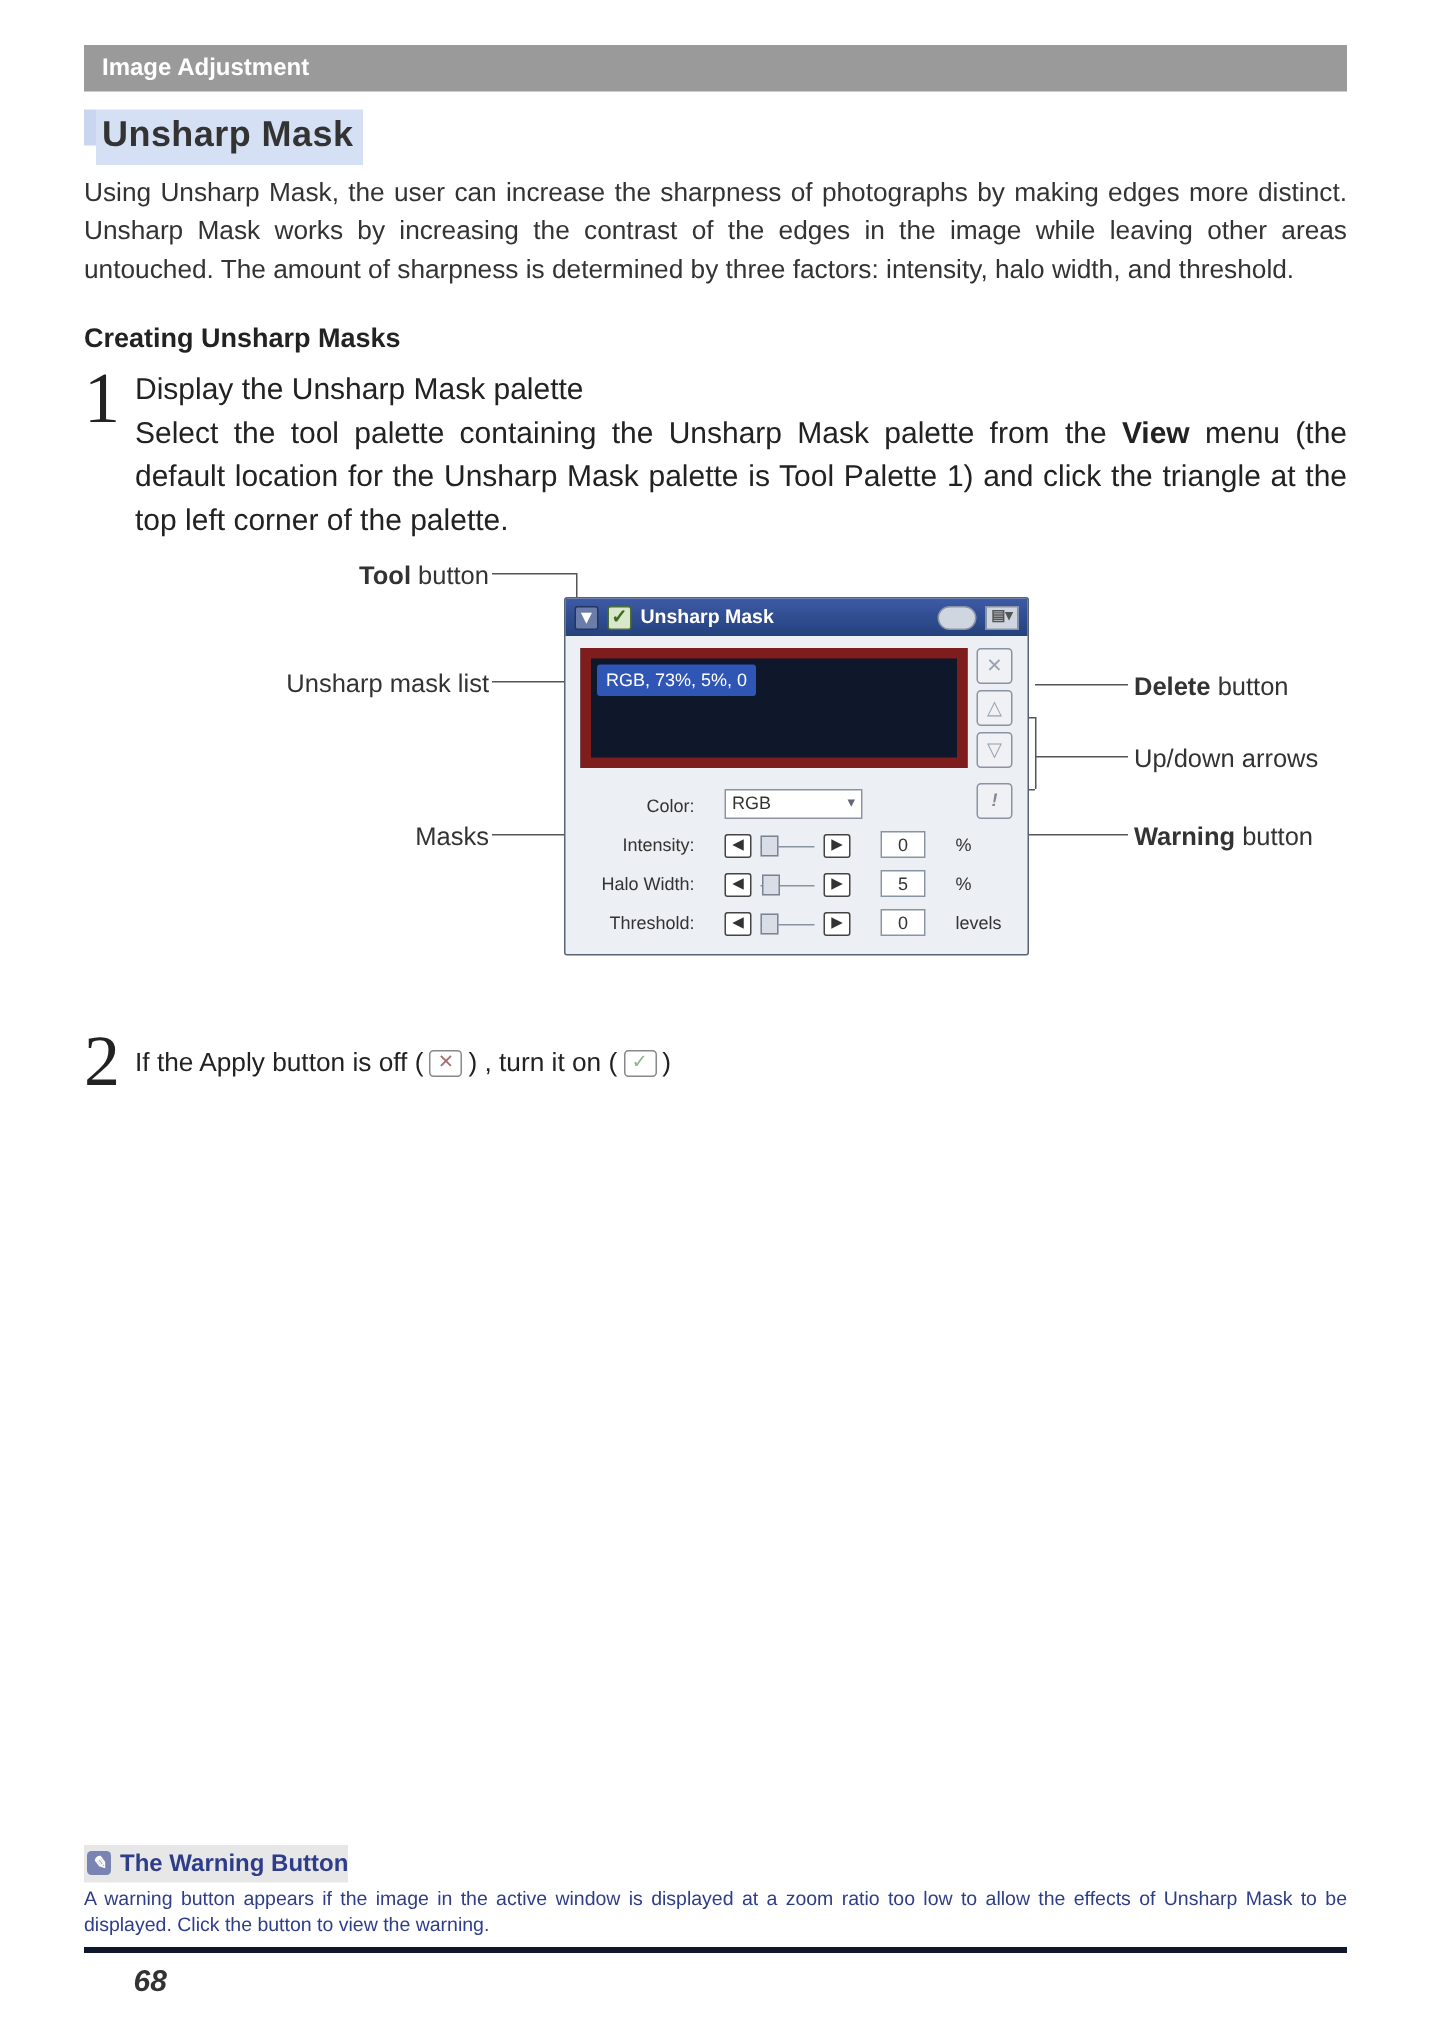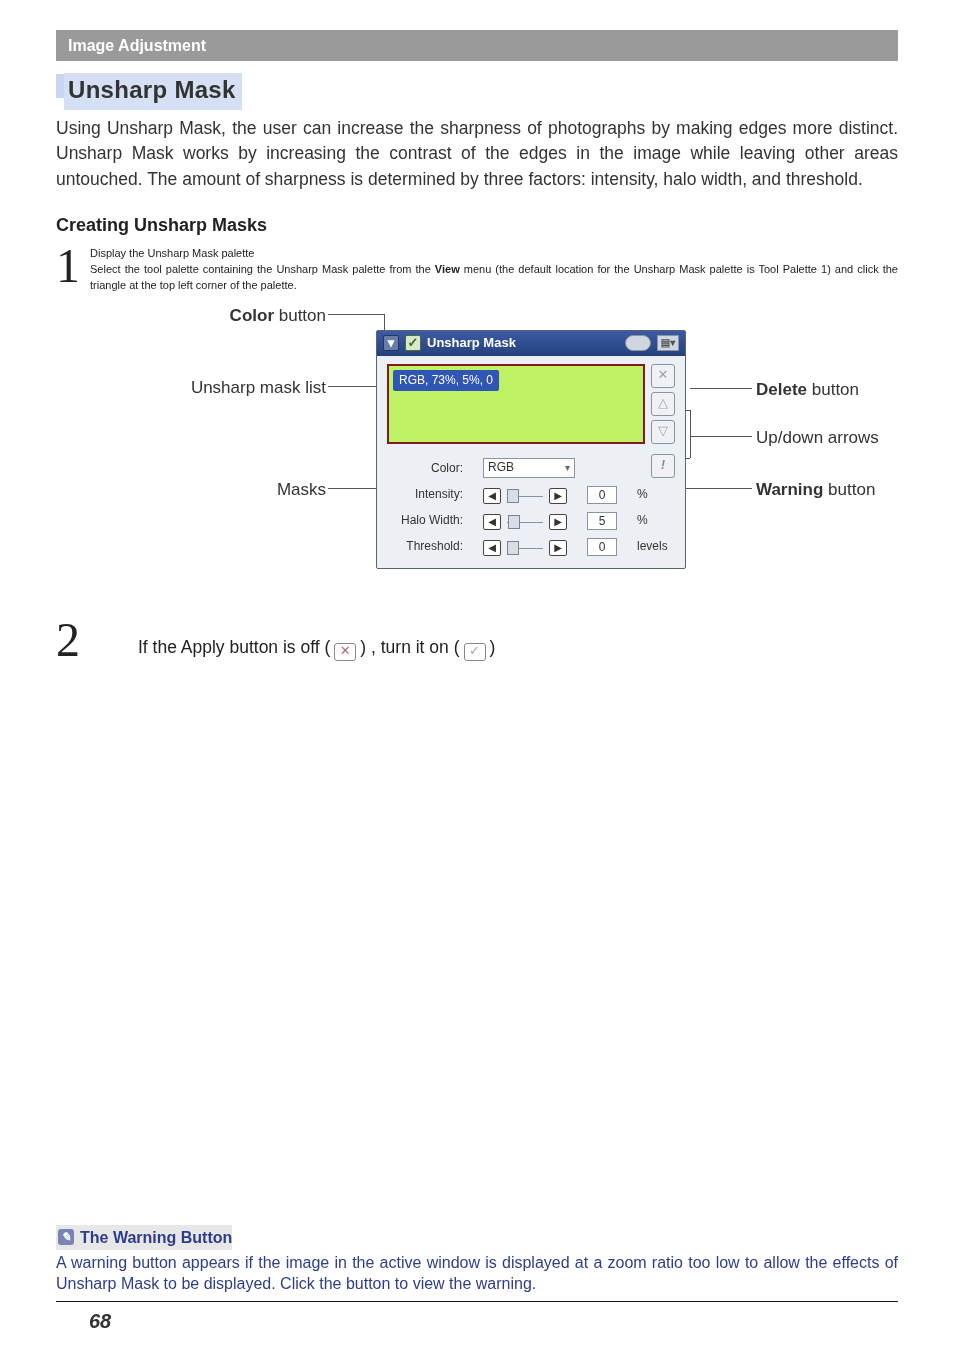--- a/index.html
+++ b/index.html
@@ -60,21 +60,21 @@
   .step-num {
     font-size: 48px;
     font-weight: 400;
     line-height: 0.85;
     font-family: Georgia, "Times New Roman", serif;
     width: 28px;
     text-align: left;
   }
   .step-body {
     flex: 1;
-    font-size: 11px;
+    font-size: 20px;
     text-align: justify;
   }
   .step-head {
     display: block;
   }
   .diagram-wrap {
     position: relative;
     margin: 10px 0 6px 0;
     height: 310px;
   }
@@ -128,21 +128,21 @@
   }
   .pt-right2 {
     width: 22px; height:16px; background:#cfd6df;border:1px solid #8a93a3;
     display:flex;align-items:center;justify-content:center;font-size:10px;color:#555;
   }
   .panel-body { padding: 8px 10px 12px 10px; }
   .list-area {
     display:flex; gap:6px; margin-bottom:10px;
   }
   .list-box {
-    flex:1; height:80px; background:#bef264; border:2px solid #7f1d1d;
+    flex:1; height:80px; background:#0f172a; border:7px solid #7f1d1d;
     padding:4px;
   }
   .list-sel {
     display:inline-block;
     background:#2f55b5;color:#fff;font-size:12px;
     padding:2px 6px;border-radius:2px;
   }
   .list-btns { display:flex;flex-direction:column;gap:4px; }
   .sq-btn {
     width:24px;height:24px;background:#f0f1f4;
@@ -184,21 +184,21 @@
     background:#f0f1f4;border:1px solid #8a93a3;border-radius:3px;
     display:flex;align-items:center;justify-content:center;color:#7e8896;font-style:italic;font-weight:700;
   }
 
   .leader {
     position:absolute;background:#555;
   }
   .leader-h { height:1px; }
   .leader-v { width:1px; }
 
-  .step2-line { display:flex;align-items:flex-end;flex-wrap:wrap;gap:4px;font-size:17.5px;margin-left:48px;}
+  .step2-line { display:flex;align-items:center;flex-wrap:wrap;gap:4px;font-size:17.5px;}
   .inline-icon {
     display:inline-flex;width:22px;height:18px;border:1px solid #888;border-radius:3px;
     align-items:center;justify-content:center;font-size:13px;background:#fff;
   }
   .ii-off{color:#a47070;}
   .ii-on{color:#8fb28f;}
 
   .footer-box {
     position:absolute;left:56px;right:56px;bottom:50px;
   }
@@ -207,22 +207,22 @@
     background:#e7e7e7;
     color:#2e3d8a;font-size:16px;font-weight:700;
     padding:1px 0 1px 2px;
     width:fit-content;
   }
   .fb-icon {
     width:16px;height:16px;border-radius:3px;background:#7984b2;
     display:inline-flex;align-items:center;justify-content:center;color:#fff;font-size:12px;font-style:italic;
   }
   .fb-text {
-    font-size:16px;color:#2e3d8a;margin-top:2px;text-align:justify;line-height:1.35;
-    border-bottom:1px solid #0f172a;padding-bottom:6px;
+    font-size:13px;color:#2e3d8a;margin-top:2px;text-align:justify;line-height:1.35;
+    border-bottom:4px solid #0f172a;padding-bottom:6px;
   }
   .page-num {
     position:absolute;left:56px;bottom:16px;
     font-style:italic;font-weight:700;font-size:20px;color:#333;margin-left:33px;
   }
 </style>
 </head>
 <body>
 
 <div class="section-bar">Image Adjustment</div>
@@ -241,21 +241,21 @@
   <div class="step-body">
     <span class="step-head">Display the Unsharp Mask palette</span>
     <span>Select the tool palette containing the Unsharp Mask palette from the </span><b>View</b><span> menu (the default location for the Unsharp Mask palette is Tool Palette 1) and click the triangle at the top left corner of the palette.</span>
   </div>
 </div>
 
 <div class="diagram-wrap">
   <div class="diagram">
 
     <div class="label label-left" style="left:120px;top:0;width:150px;">
-      <b>Color</b><span> button</span>
+      <b>Tool</b><span> button</span>
     </div>
     <div class="leader leader-h" style="left:272px;top:10px;width:56px;"></div>
     <div class="leader leader-v" style="left:328px;top:10px;height:22px;"></div>
 
     <div class="label label-left" style="left:70px;top:72px;width:200px;">Unsharp mask list</div>
     <div class="leader leader-h" style="left:272px;top:82px;width:56px;"></div>
 
     <div class="label label-left" style="left:170px;top:174px;width:100px;">Masks</div>
     <div class="leader leader-h" style="left:272px;top:184px;width:98px;"></div>
 

